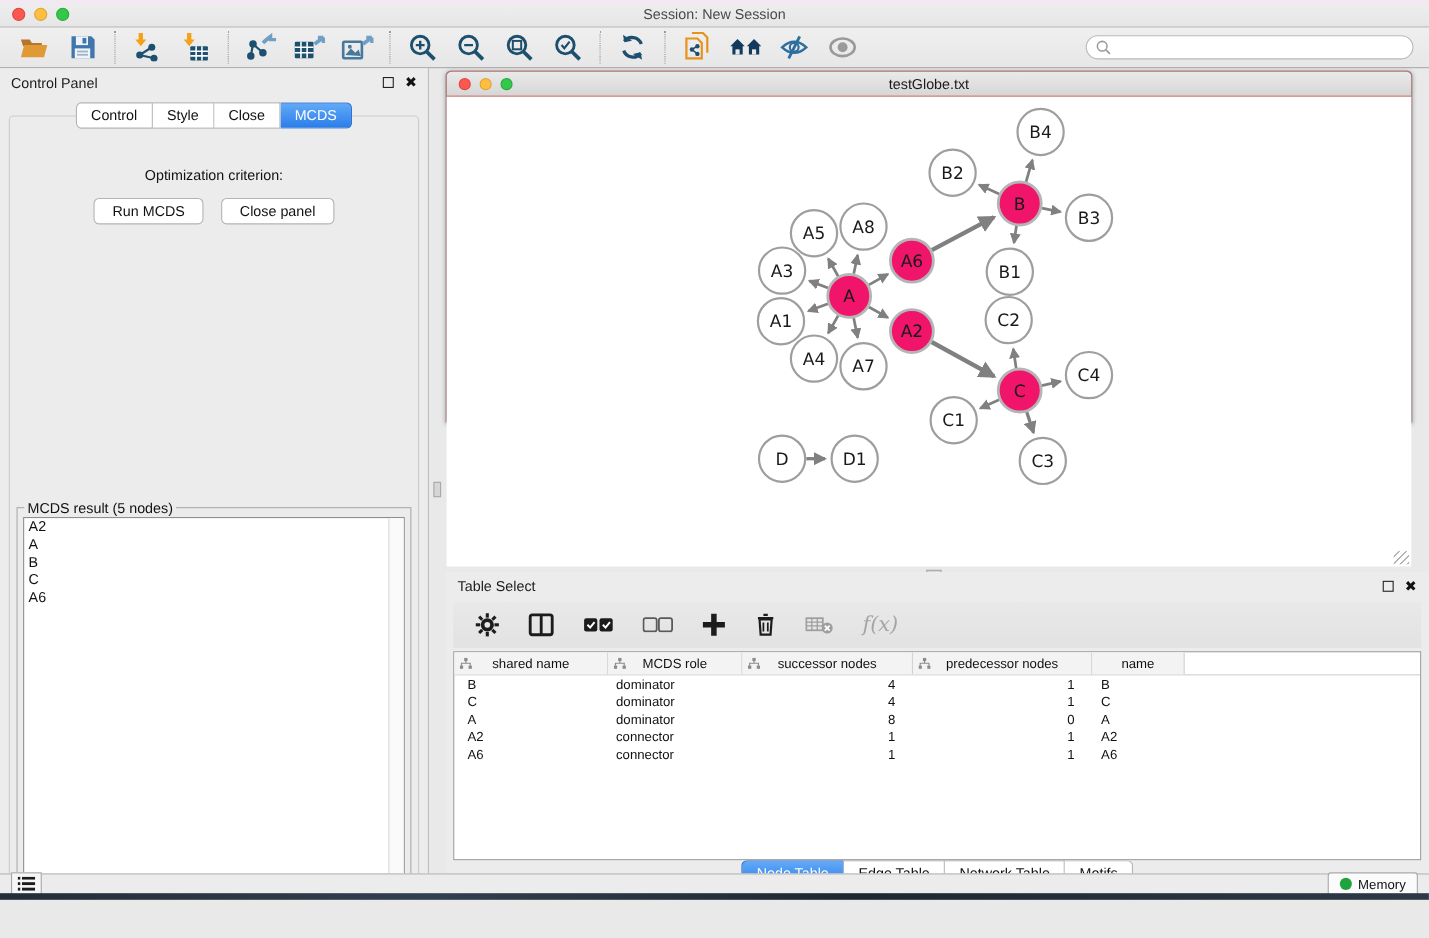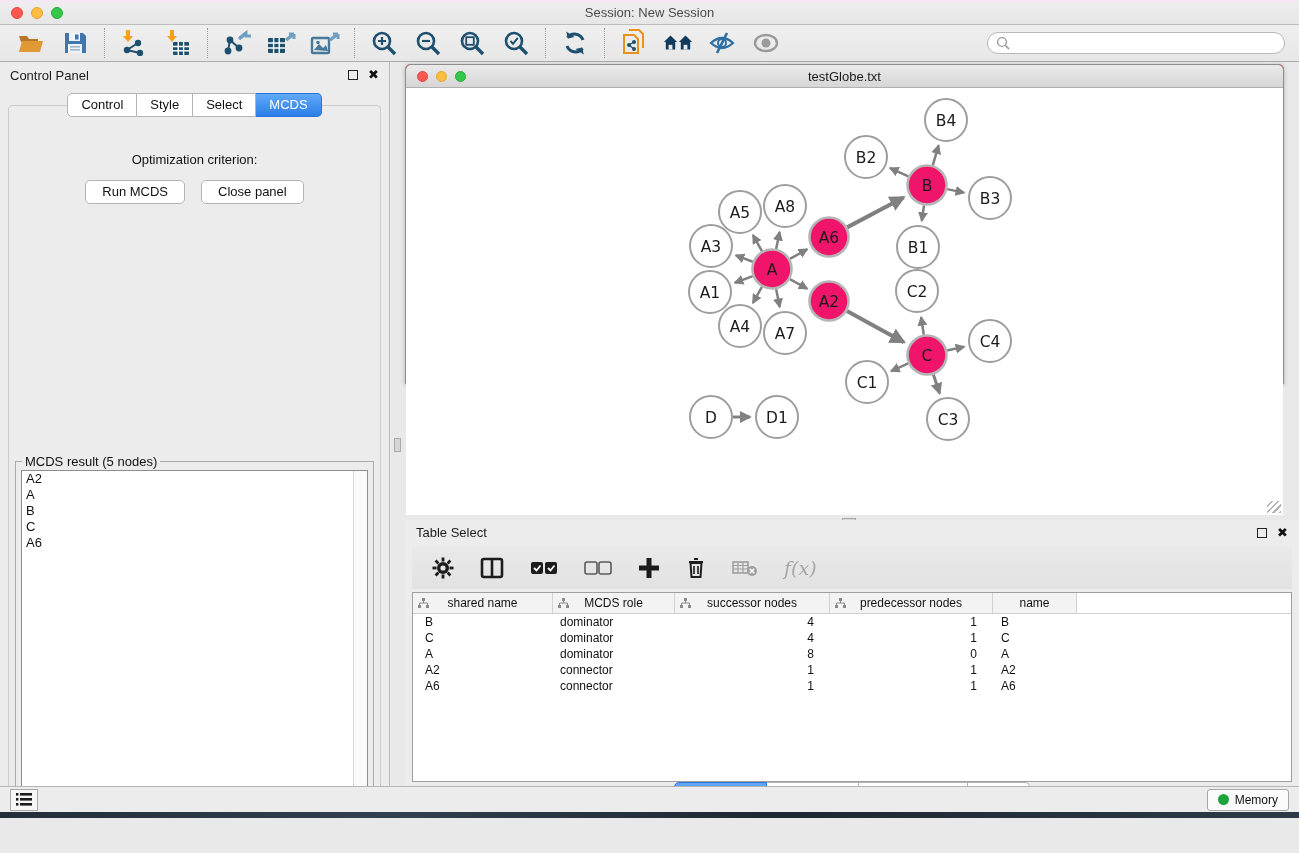--- a/index.html
+++ b/index.html
@@ -82,21 +82,21 @@
   .fx { font-family:"DejaVu Serif","Liberation Serif",serif; font-style:italic; font-size:19px; color:#a5a5a5; }
   .data-table { margin:3px 7px 0; background:#fff; border:1px solid #9f9f9f; height:190px; overflow:hidden; position:relative; }
   .dt-header { display:flex; height:21px; border-bottom:1px solid #cfcfcf; }
   .dt-hcell { background:#f3f3f3; border-right:1px solid #d2d2d2; font-size:12px; color:#111; position:relative; display:flex; align-items:center; justify-content:center; }
   .dt-hcell .hicon { position:absolute; left:5px; top:5px; }
   .dt-row { display:flex; height:16px; }
   .dt-cell { font-size:12px; color:#111; line-height:16px; white-space:nowrap; overflow:hidden; }
   .tp-tabs { margin-top:auto; margin-bottom:7px; }
 
   
-  .statusbar { position:absolute; left:0; right:0; bottom:6px; height:26px; background:#ececec; border-top:1px solid #b5b5b5; display:flex; align-items:center; padding:0 10px; }
+  .statusbar { position:absolute; left:0; right:0; bottom:6px; height:18px; background:#ececec; border-top:1px solid #b5b5b5; display:flex; align-items:center; padding:0 10px; }
   .list-btn { width:28px; height:22px; background:#f6f6f6; border:1px solid #a8a8a8; display:flex; align-items:center; justify-content:center; }
   .memory-btn { margin-left:auto; height:22px; background:#fbfbfb; border:1px solid #a8a8a8; border-radius:3px; display:flex; align-items:center; gap:6px; padding:0 10px; font-size:12px; color:#111; }
   .mem-dot { width:11px; height:11px; border-radius:50%; background:#1fa33c; }
   .desktop-strip { position:absolute; left:0; right:0; bottom:0; height:6px; background:linear-gradient(90deg,#232d3a,#31404f 30%,#1d2731 60%,#2c3a48); }
 </style>
 </head>
 <body>
 
 <div class="app">
 
@@ -275,21 +275,21 @@
     <div class="control-panel">
       <div class="panel-head">
         <div class="panel-title">Control Panel</div>
         <div class="spacer"></div>
         <div class="float-box"></div>
         <div class="close-x">✖</div>
       </div>
       <div class="seg cp-tabs" id="cp-tabs">
           <div class="tab">Control</div>
           <div class="tab">Style</div>
-          <div class="tab">Select</div>
+          <div class="tab">Close</div>
           <div class="tab selected">MCDS</div>
         </div>
       <div class="cp-body">
         <div class="opt-label">Optimization criterion:</div>
         <div class="btn-row">
           <button class="mac-btn">Run MCDS</button>
           <button class="mac-btn">Close panel</button>
         </div>
         <div class="cp-flex"></div>
         <div class="result-box">

